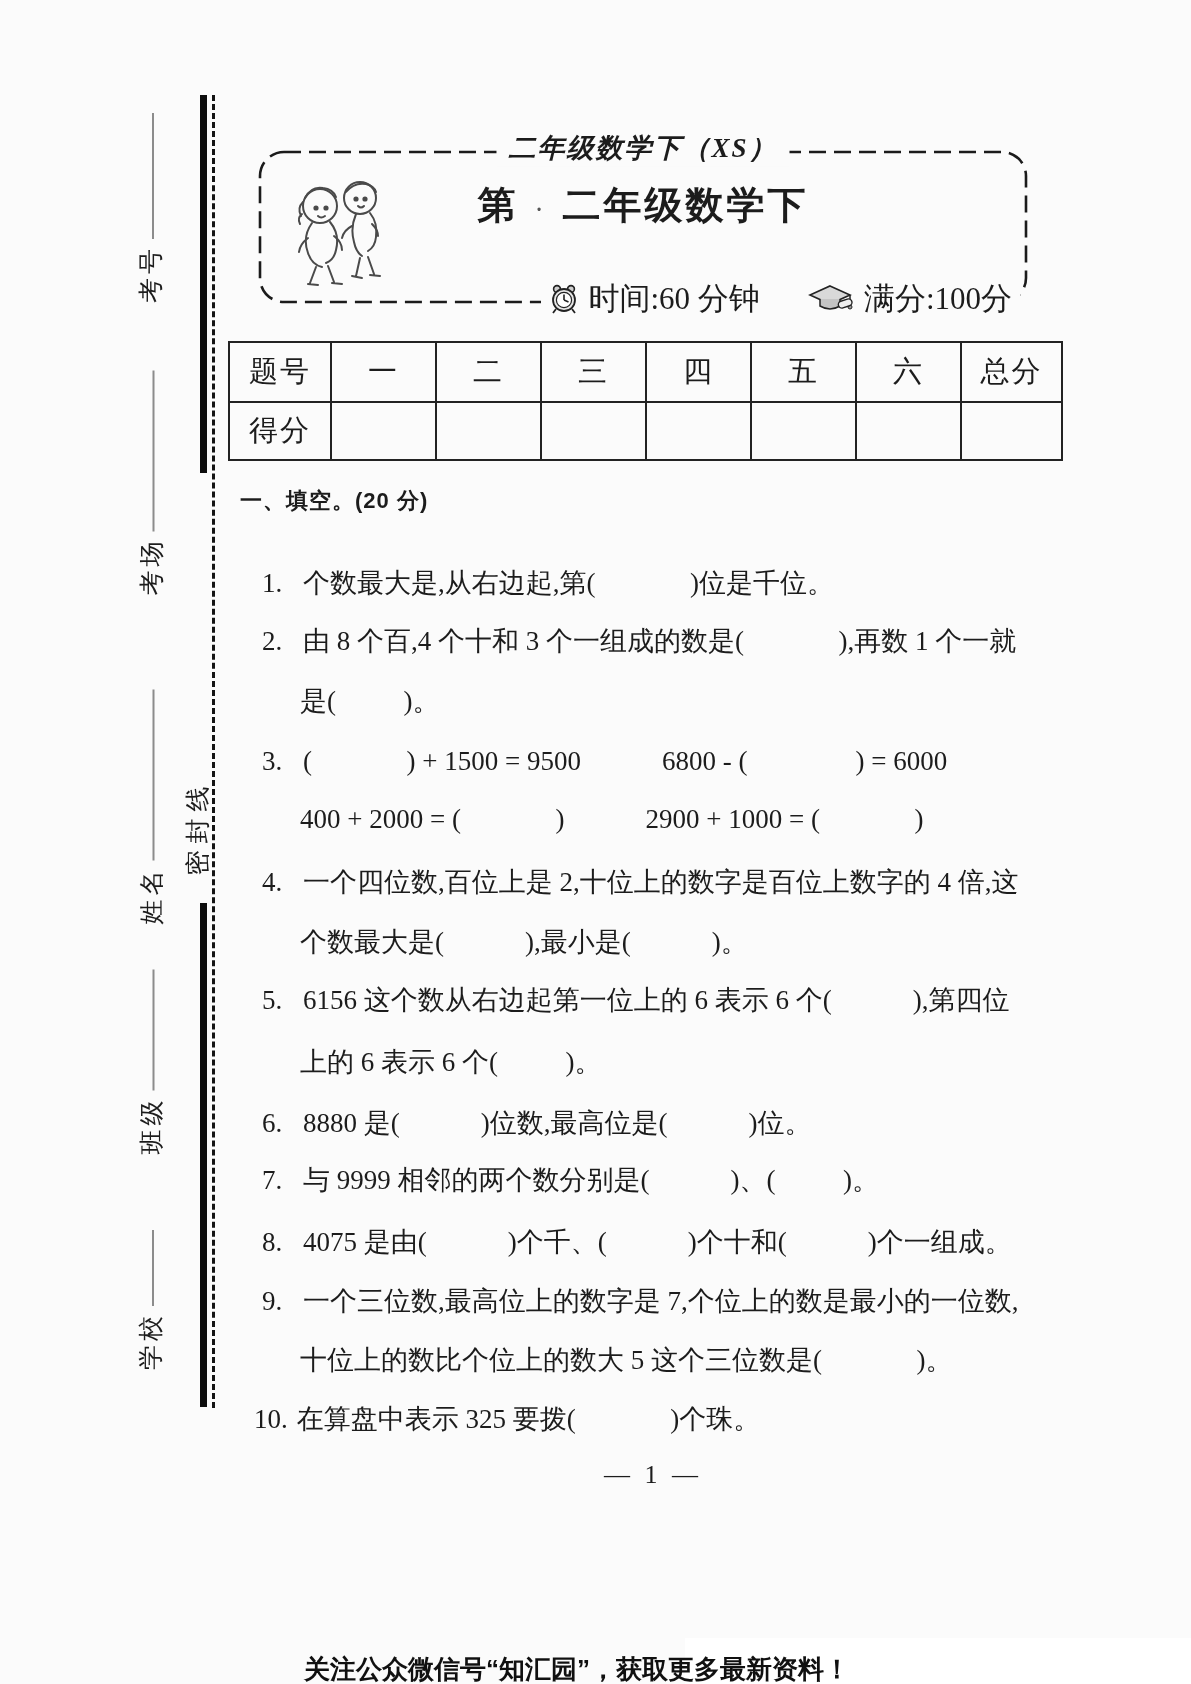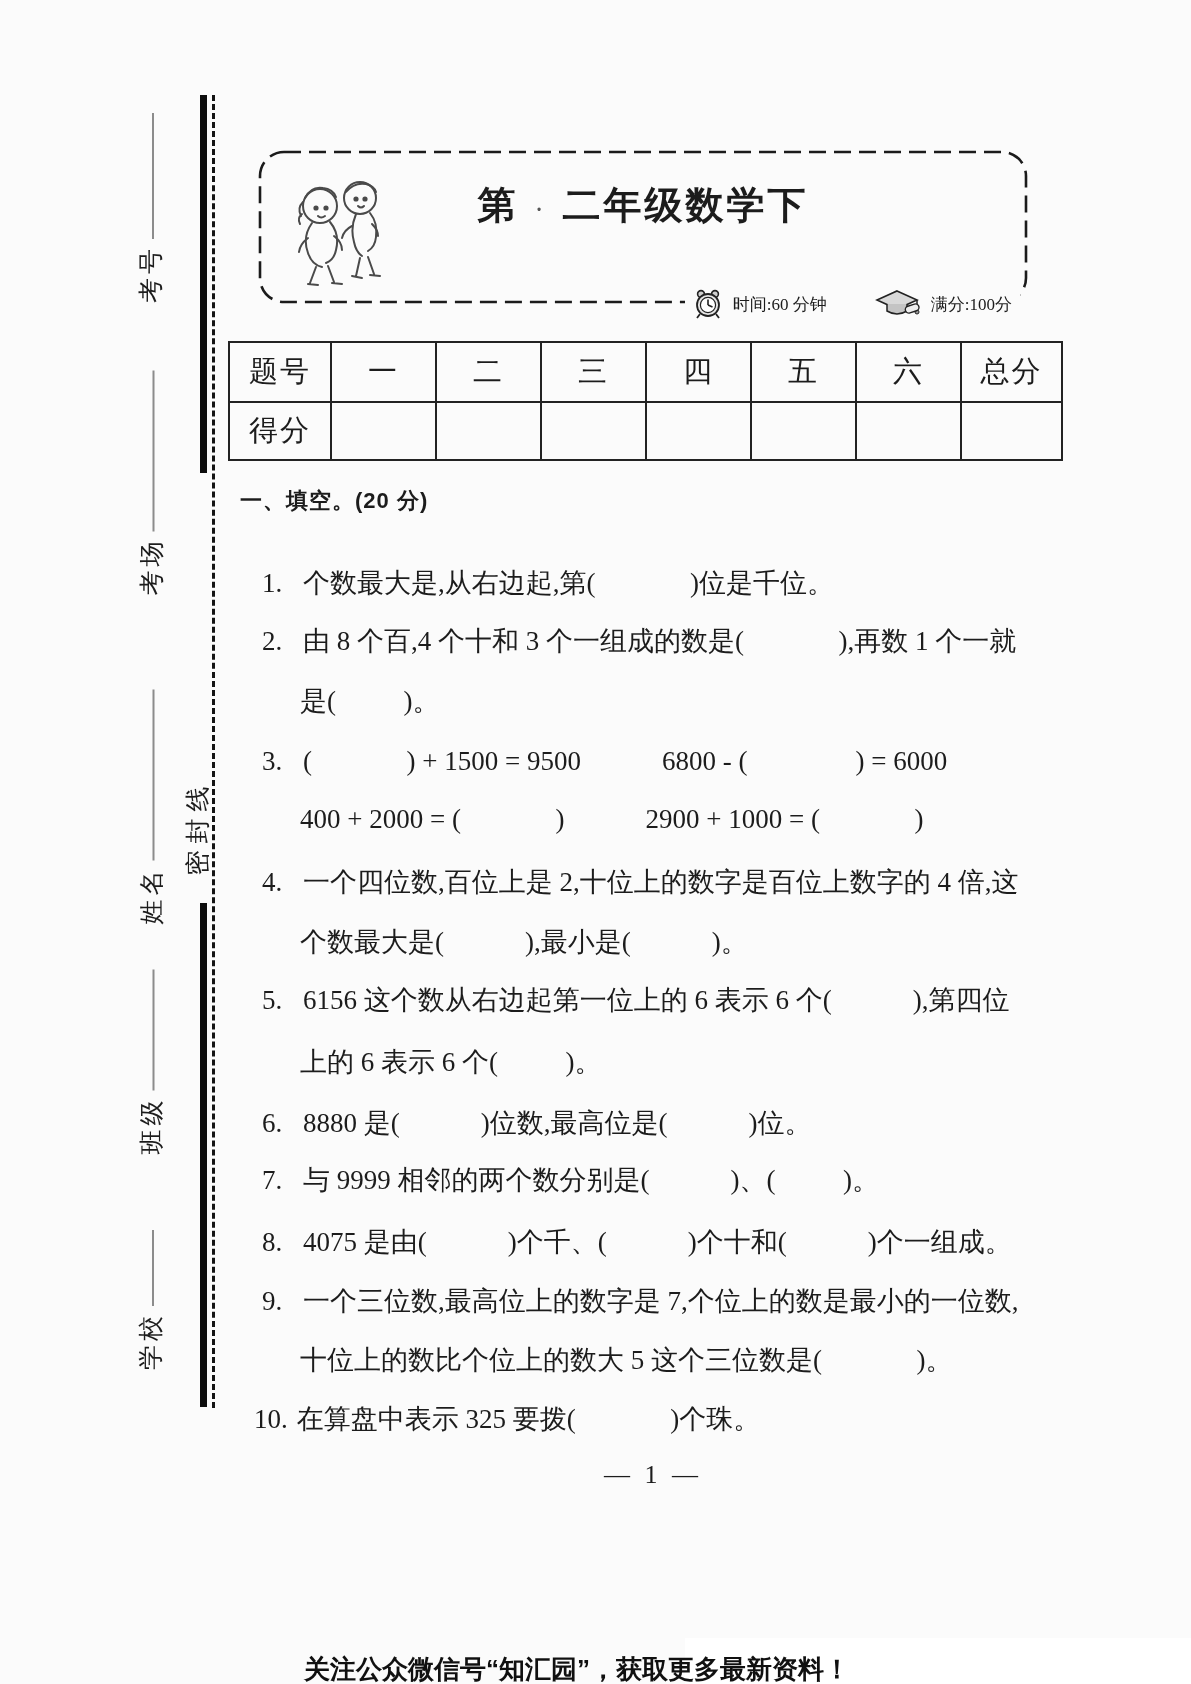--- a/index.html
+++ b/index.html
@@ -27,21 +27,21 @@
     position:absolute;left:50%;top:0;transform:translate(-50%,-55%);
     background:#fbfbfb;padding:0 12px;font-size:27px;font-weight:bold;font-style:italic;
     white-space:nowrap;letter-spacing:2px;
   }
   .kids{position:absolute;left:14px;top:18px;}
   .title-row{position:absolute;left:0;right:0;top:30px;text-align:center;font-size:38px;font-weight:bold;letter-spacing:3px;}
   .week-mark{display:inline-block;width:44px;text-align:center;font-size:20px;color:#555;vertical-align:middle;}
   .subtitle{position:absolute;left:0;right:0;top:86px;text-align:center;font-size:30px;font-weight:bold;letter-spacing:2px;}
   .time-row{
     position:absolute;right:8px;bottom:-16px;display:flex;align-items:center;gap:10px;
-    background:#fbfbfb;padding:0 8px;font-size:17px;white-space:nowrap;
+    background:#fbfbfb;padding:0 8px;font-size:31px;white-space:nowrap;
   }
   .time-row .gap{width:28px;}
   
   .tbl{
     position:absolute;left:228px;top:341px;
     display:grid;grid-template-columns:100px repeat(6,105px) 101px;grid-auto-rows:58px;
     border:2.5px solid #232323;font-size:29px;
   }
   .tbl .cell{border-left:2px solid #232323;border-top:2px solid #232323;display:flex;align-items:center;justify-content:center;letter-spacing:2px;}
   .tbl .cell.c0{border-left:none;}
@@ -94,20 +94,21 @@
   </div>
 
   <span class="seal-char" style="top:846px">密</span>
   <span class="seal-char" style="top:814px">封</span>
   <span class="seal-char" style="top:782px">线</span>
 
   <div class="hbox">
     <svg class="frame" width="770" height="154">
       <rect x="2" y="2" width="766" height="150" rx="24" ry="24" fill="none" stroke="#1b1b1b" stroke-width="2.6" stroke-dasharray="17 8"></rect>
     </svg>
+    <div class="course-label">二年级数学下（XS）</div>
 
     <svg class="kids" width="140" height="128" viewBox="0 0 140 128">
       <g fill="none" stroke="#4a4a4a" stroke-width="2" stroke-linecap="round">
         <circle cx="48" cy="38" r="17"></circle>
         <path d="M33 30 q6 -12 18 -10 q10 1 13 9"></path>
         <path d="M31 34 q-6 6 -2 14 M30 46 q-5 4 -2 10"></path>
         <circle cx="44" cy="40" r="1.6" fill="#4a4a4a"></circle>
         <circle cx="54" cy="40" r="1.6" fill="#4a4a4a"></circle>
         <path d="M46 48 q3 3 7 0"></path>
         <path d="M40 55 q-10 14 -4 30 q4 12 14 14"></path>

